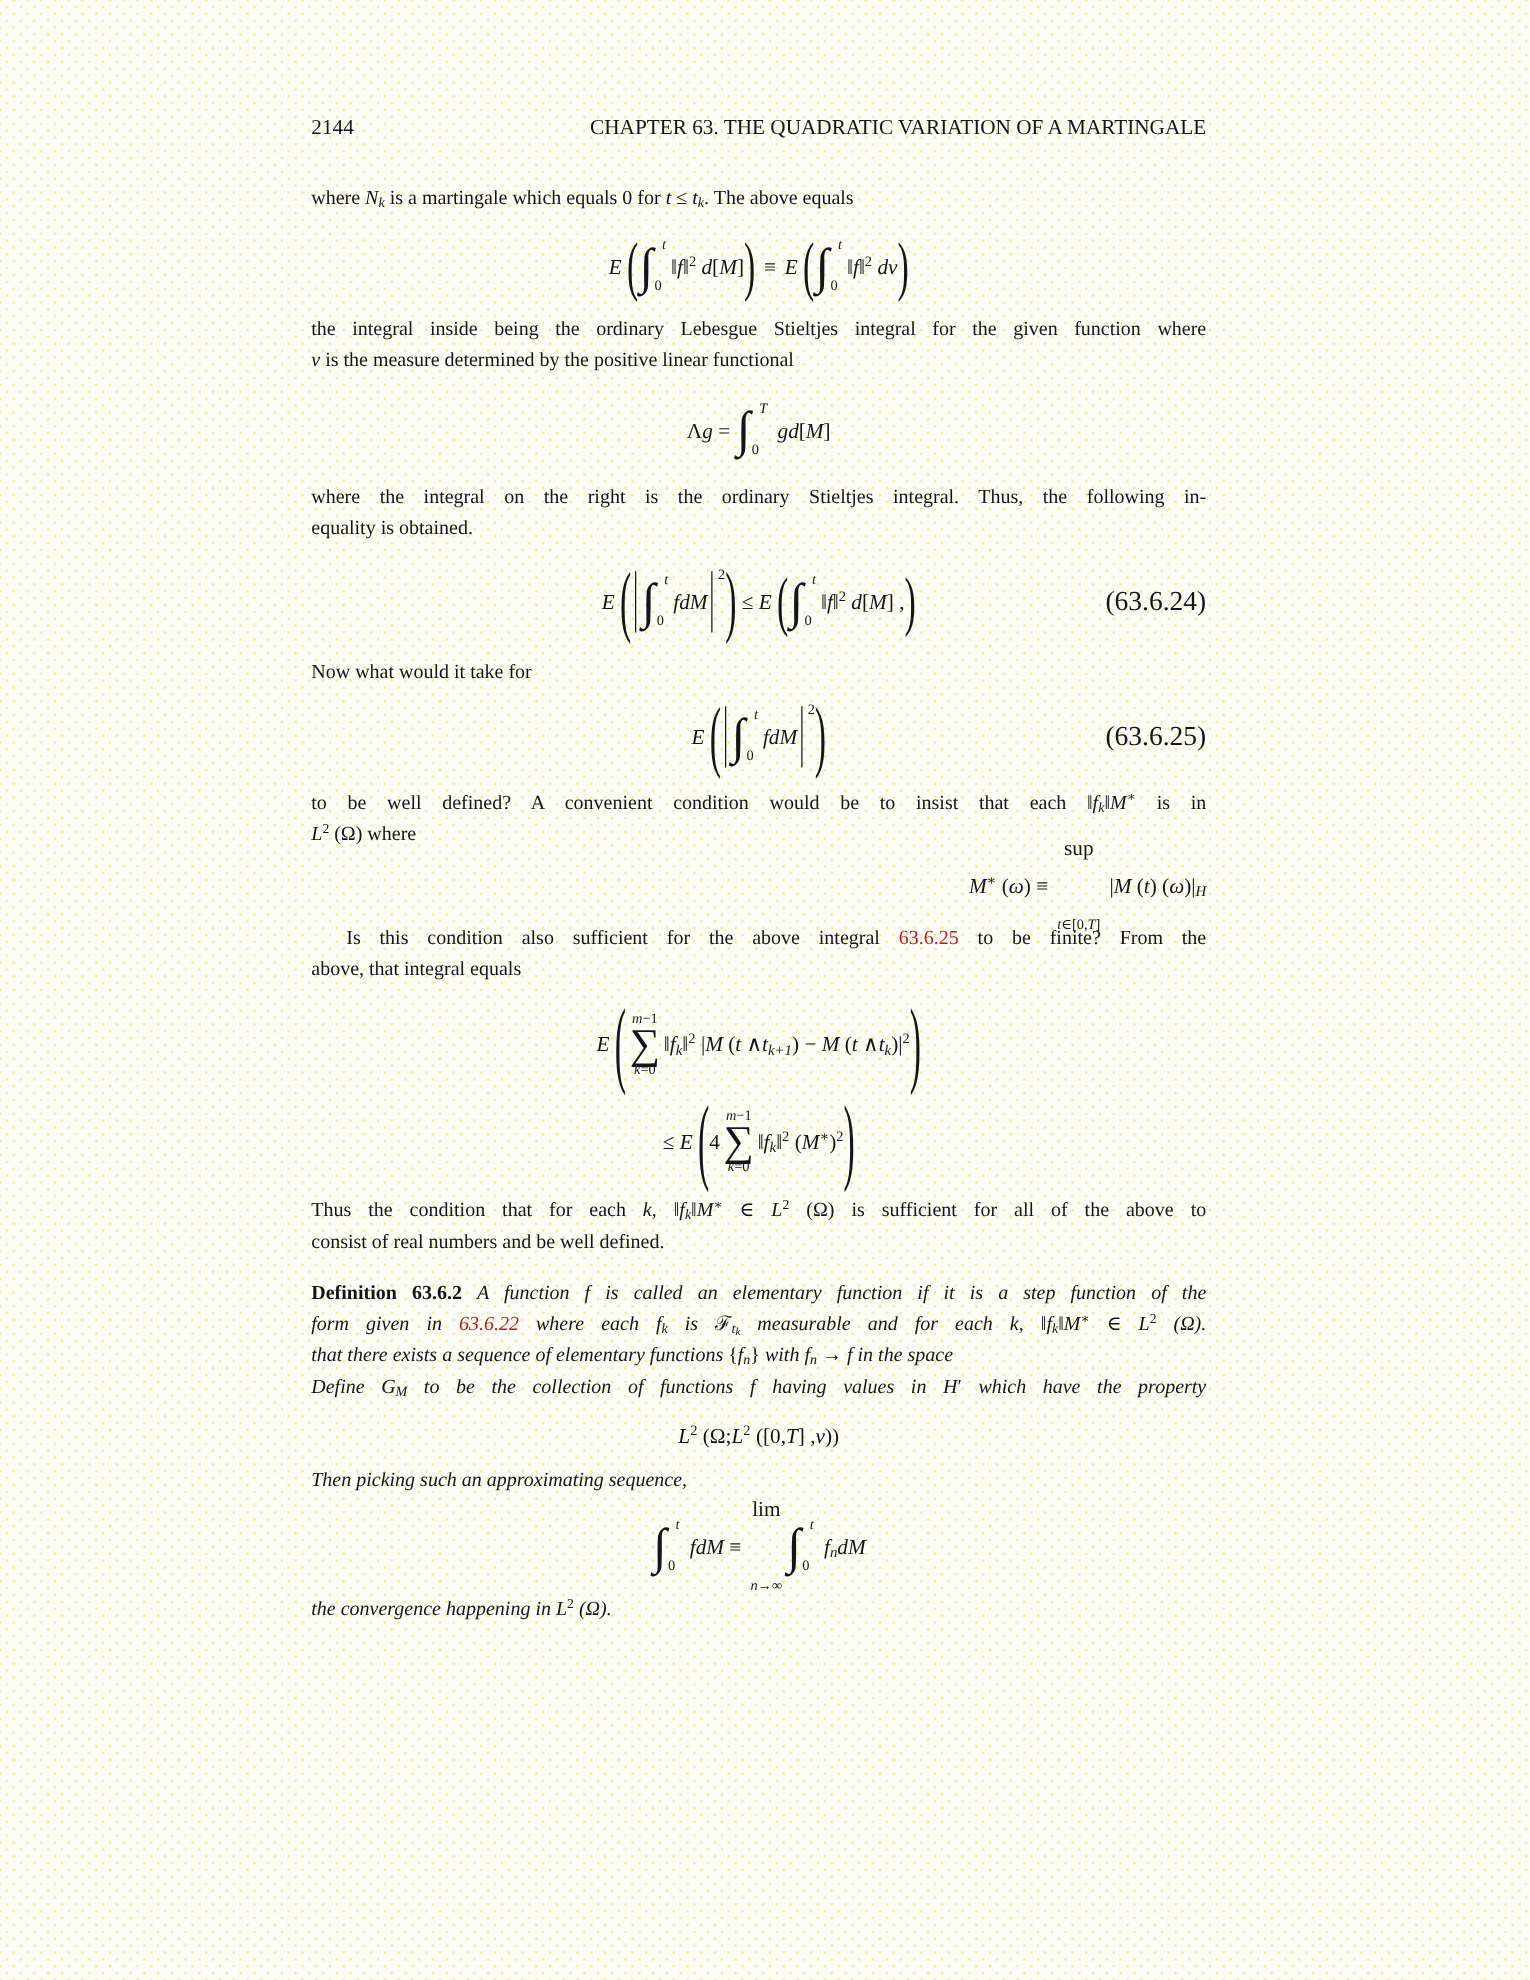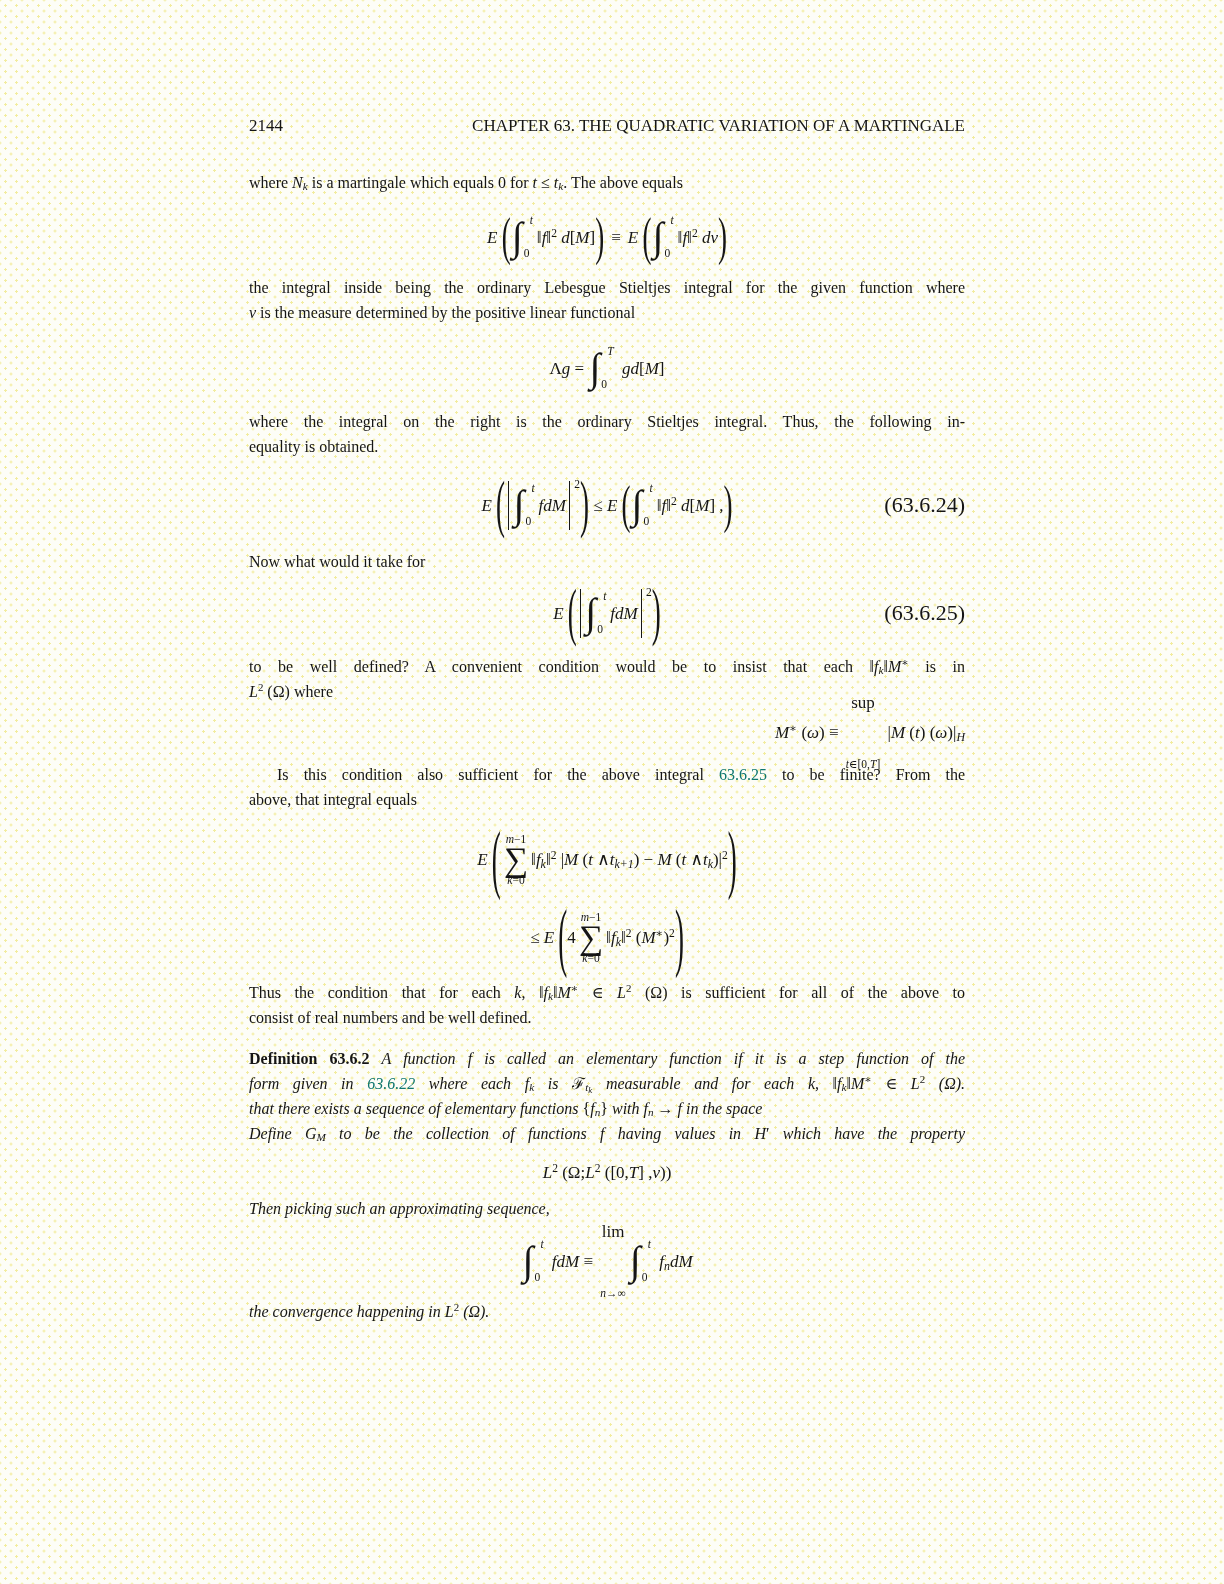--- a/index.html
+++ b/index.html
@@ -7,32 +7,32 @@
     width:1224px;height:1584px;overflow:hidden;
     background-color:#fdfdf7;
     background-image:
       radial-gradient(circle,#f2ec9e 1px,transparent 1.4px),
       radial-gradient(circle,#f2ec9e 1px,transparent 1.4px);
     background-size:11px 11px;
     background-position:0 0,5.5px 5.5px;
     font-family:"Liberation Serif","DejaVu Serif",serif;
     color:#151515;
   }
-  .content{width:716px;margin-left:249px;padding-top:116px;}
+  .content{width:716px;margin-left:249px;padding-top:92px;}
   .header{display:flex;justify-content:space-between;font-size:17px;margin-bottom:34px;}
   .ln{font-size:16px;line-height:25px;}
   .jl{text-align:justify;text-align-last:justify;}
   .ind{padding-left:28px;}
   .mi{font-style:italic;}
   .i{font-style:italic;}
   .b{font-weight:bold;}
   .sp{font-size:0.68em;vertical-align:0.55em;line-height:0;}
   .sb{font-size:0.70em;vertical-align:-0.22em;line-height:0;}
   .sb2{font-size:0.55em;vertical-align:-0.42em;line-height:0;}
-  .lnk{color:#0f766e;cursor:pointer;}
+  .lnk{color:#b91c1c;cursor:pointer;}
   
   .eq{position:relative;display:flex;justify-content:center;align-items:center;font-size:17px;}
   .eq .mrow{display:inline-flex;align-items:center;line-height:1;}
   .eq .mtxt{white-space:pre;}
   .eqnum{position:absolute;right:0;top:50%;transform:translateY(-50%);font-size:22px;}
   .paren{display:inline-block;font-weight:400;line-height:1;transform-origin:50% 50%;}
   .plg{font-size:27px;transform:scaleY(1.95);}
   .pxl{font-size:27px;transform:scaleY(2.35);}
   .pxx{font-size:27px;transform:scaleY(2.85);}
   .intg{display:inline-flex;align-items:center;margin:0 1px;}

